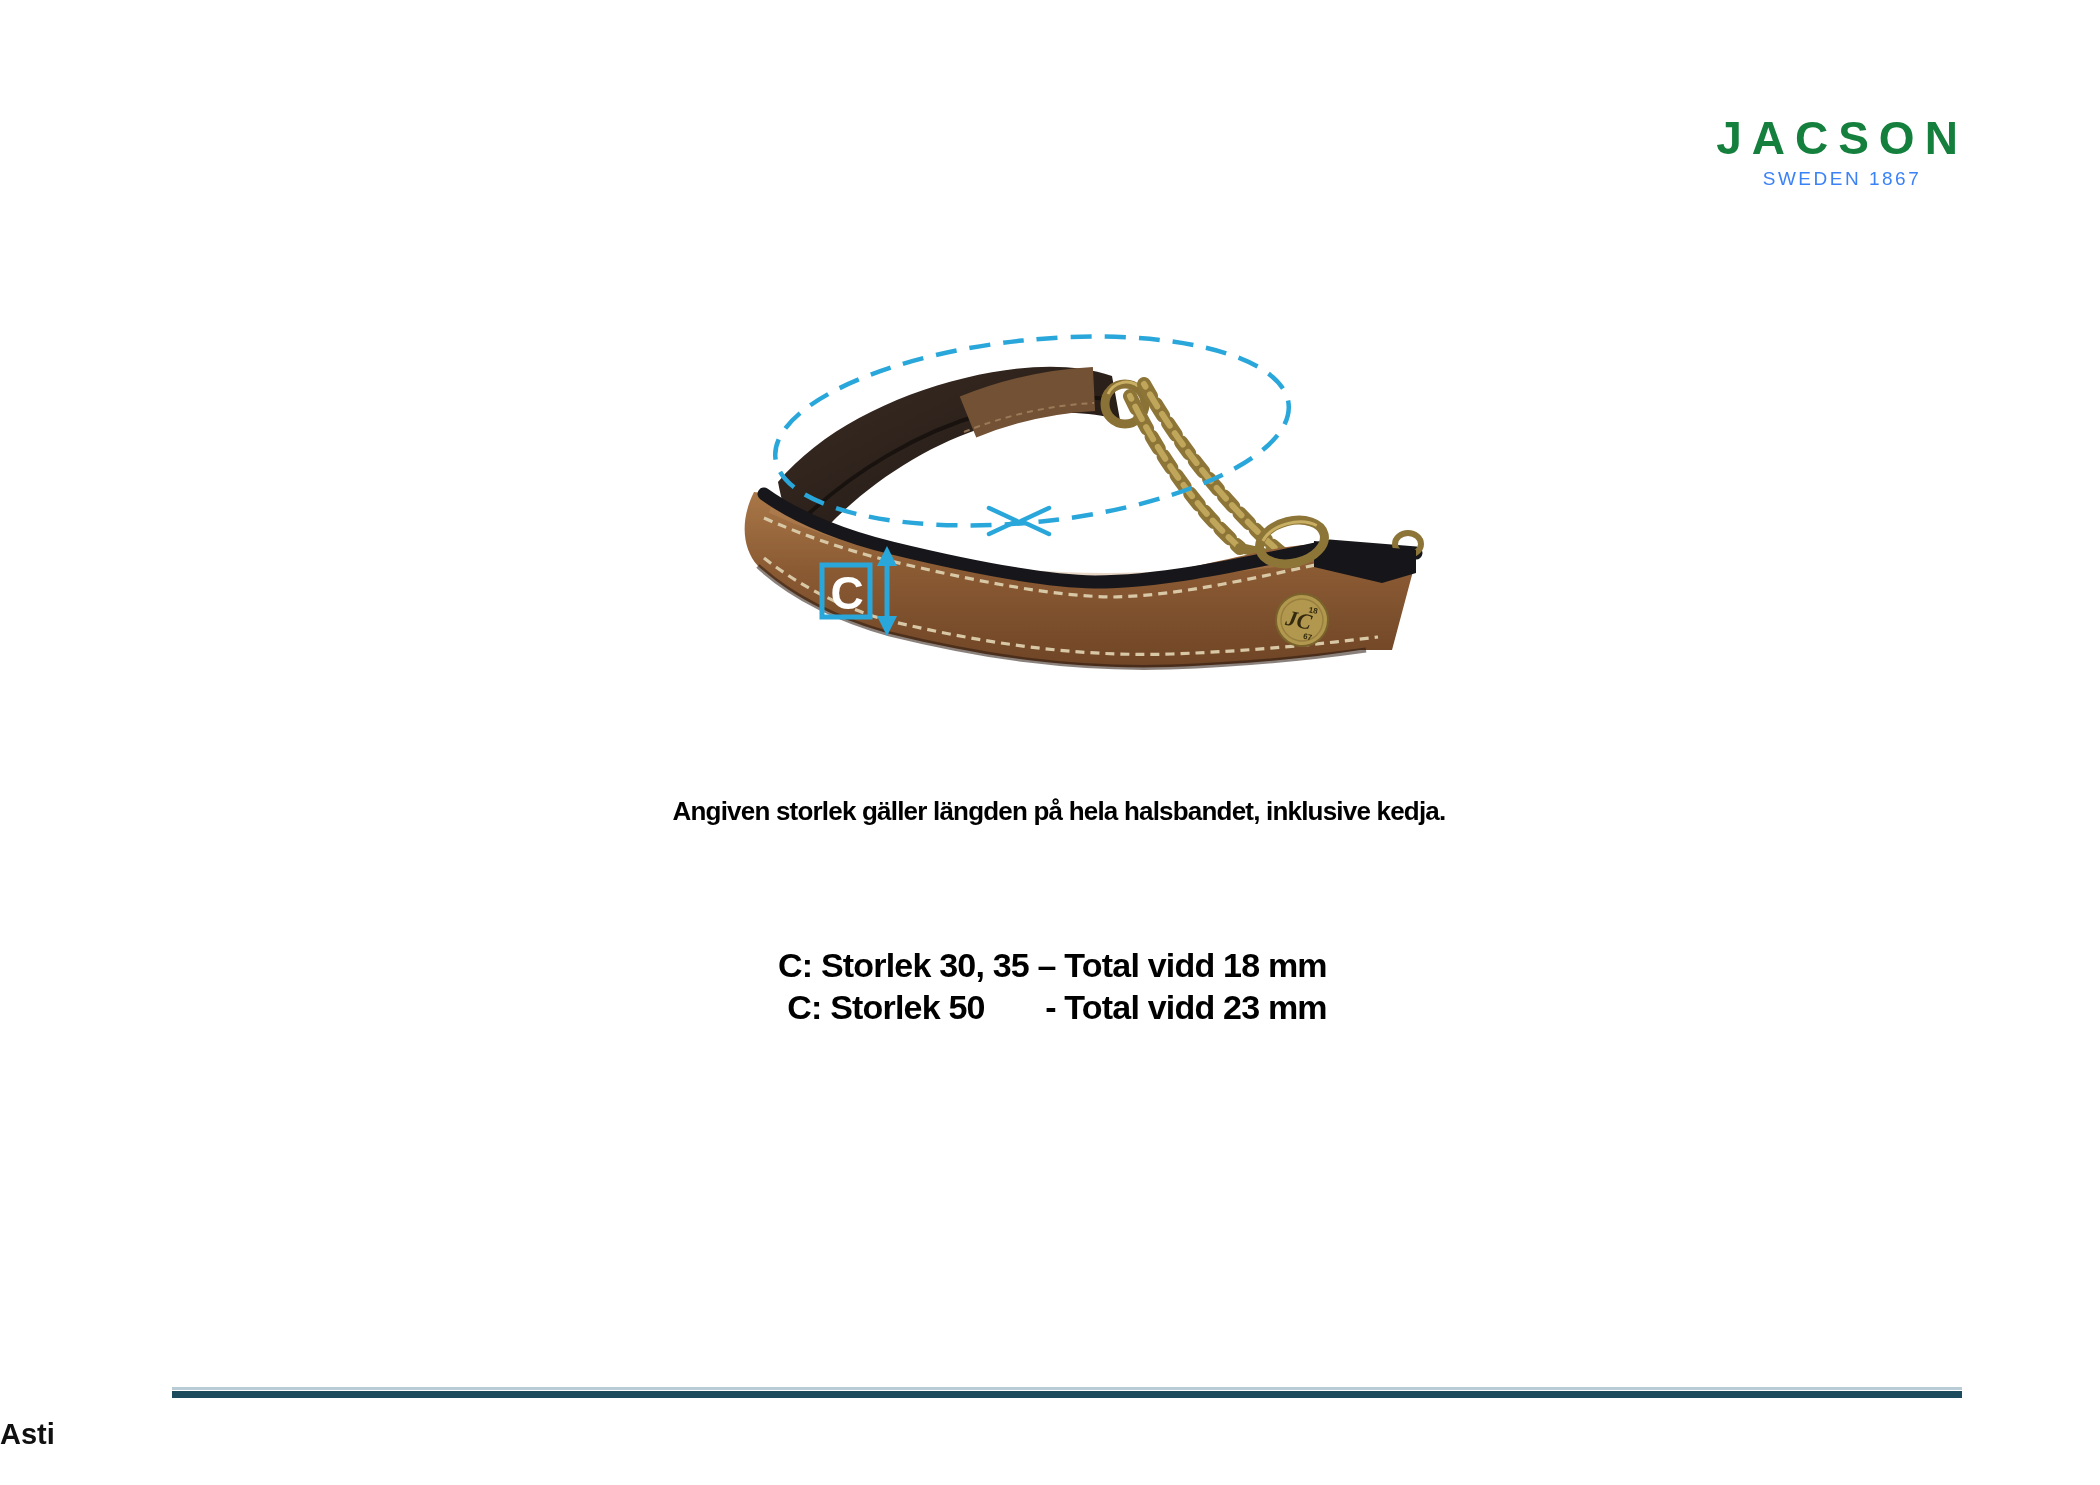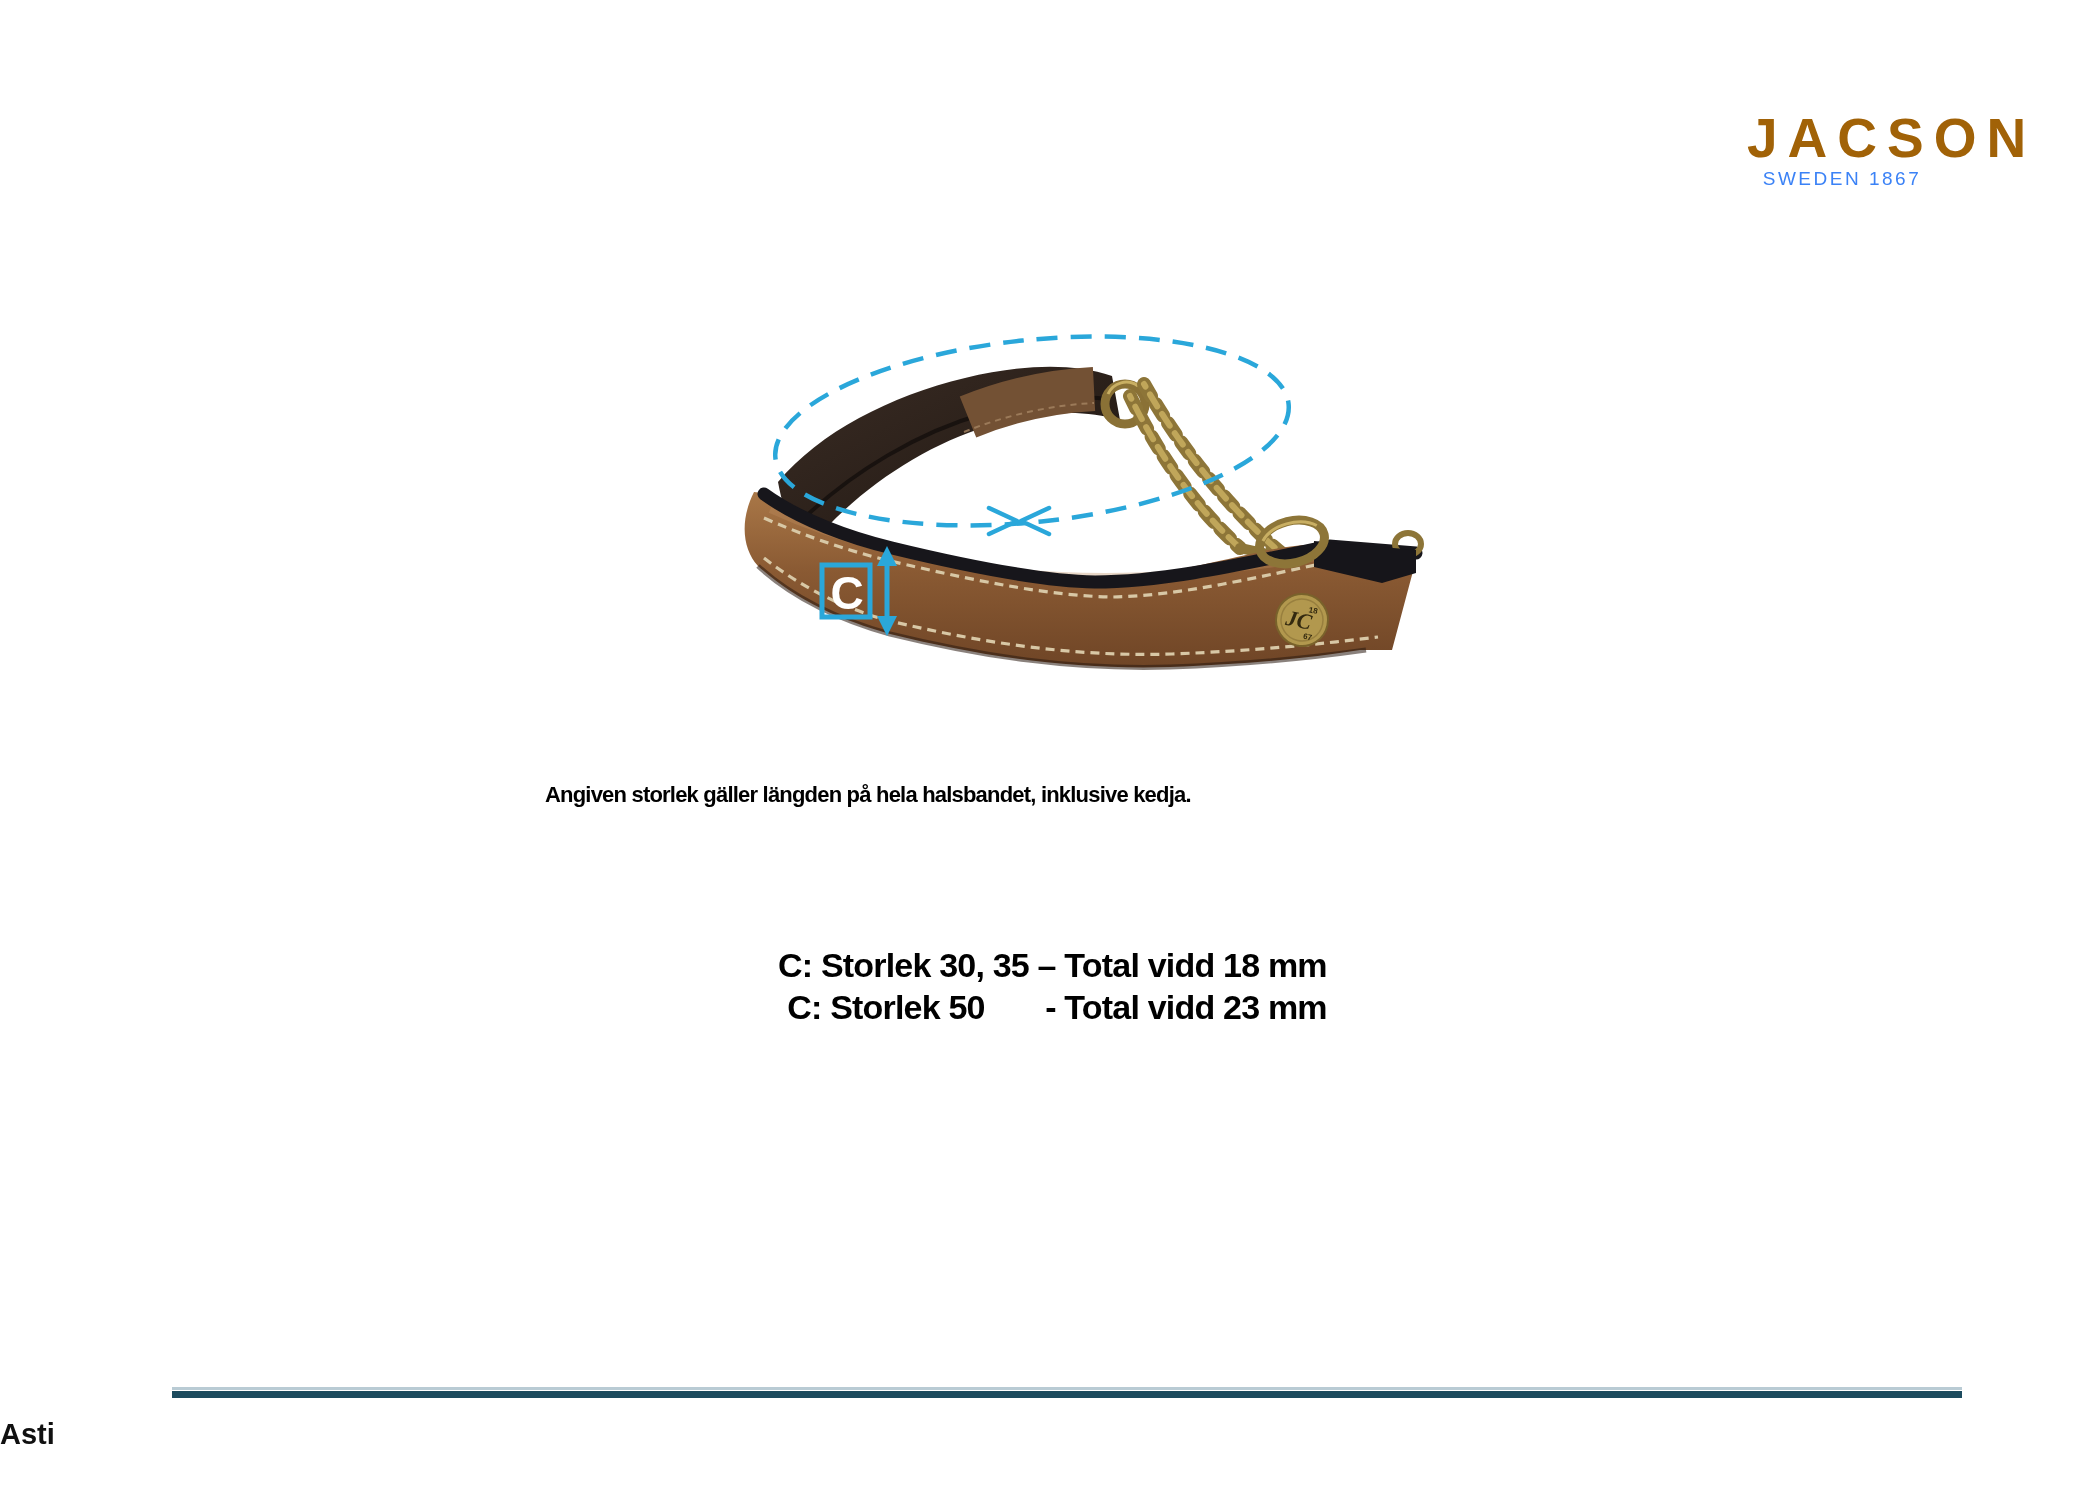--- a/index.html
+++ b/index.html
@@ -15,47 +15,46 @@
     overflow:hidden;
     font-family:"Liberation Sans", sans-serif;
     color:var(--ink);
   }
   .brand{
     position:absolute;
     top:112px;left:1716px;width:252px;
     text-align:center;
   }
   .brand-name{
-    font-size:55px;
+    font-size:46px;
     font-weight:700;
     letter-spacing:10px;
-    color:#a16207;
+    color:#15803d;
     line-height:52px;
     white-space:nowrap;
-    margin-left:31px;
   }
   .brand-tagline{
     margin-top:4px;
     font-size:19px;
     font-weight:400;
     letter-spacing:2.5px;
     color:#3b82f6;
     white-space:nowrap;
   }
   .figure{
     position:absolute;
     left:740px;top:320px;
     width:700px;height:400px;
   }
   .description{
     position:absolute;
     left:545px;top:782px;width:1000px;
-    margin:0;
-    text-align:left;
-    font-size:22px;
+    margin:14px;
+    text-align:center;
+    font-size:26px;
     font-weight:700;
     letter-spacing:-0.8px;
     color:var(--ink);
   }
   .sizes{
     position:absolute;
     left:778px;top:944px;
   }
   .size-line{
     font-size:34px;

